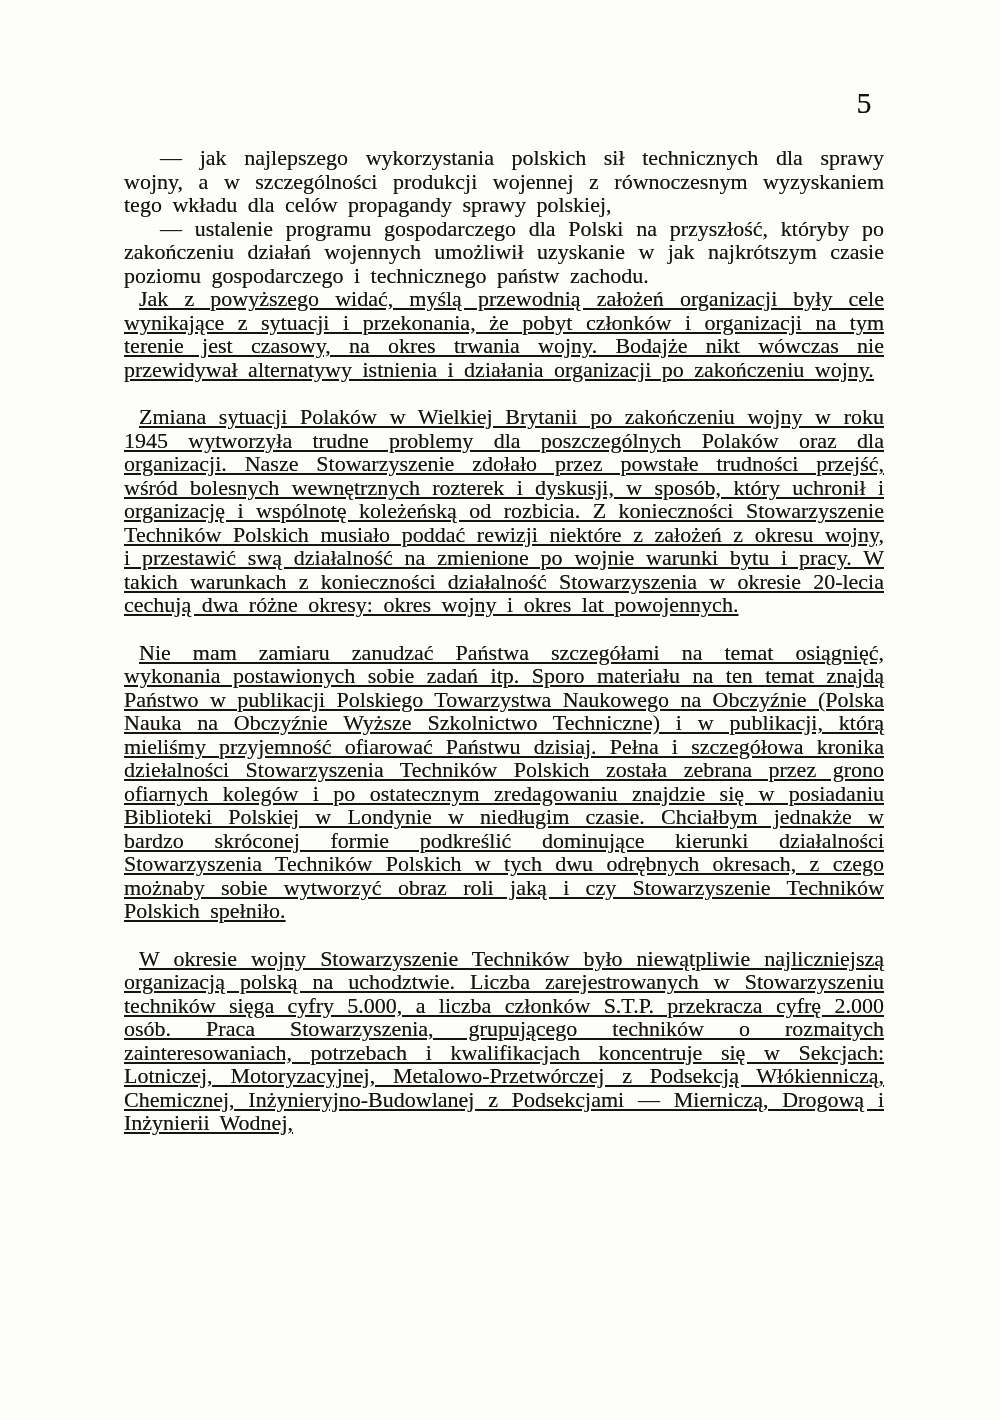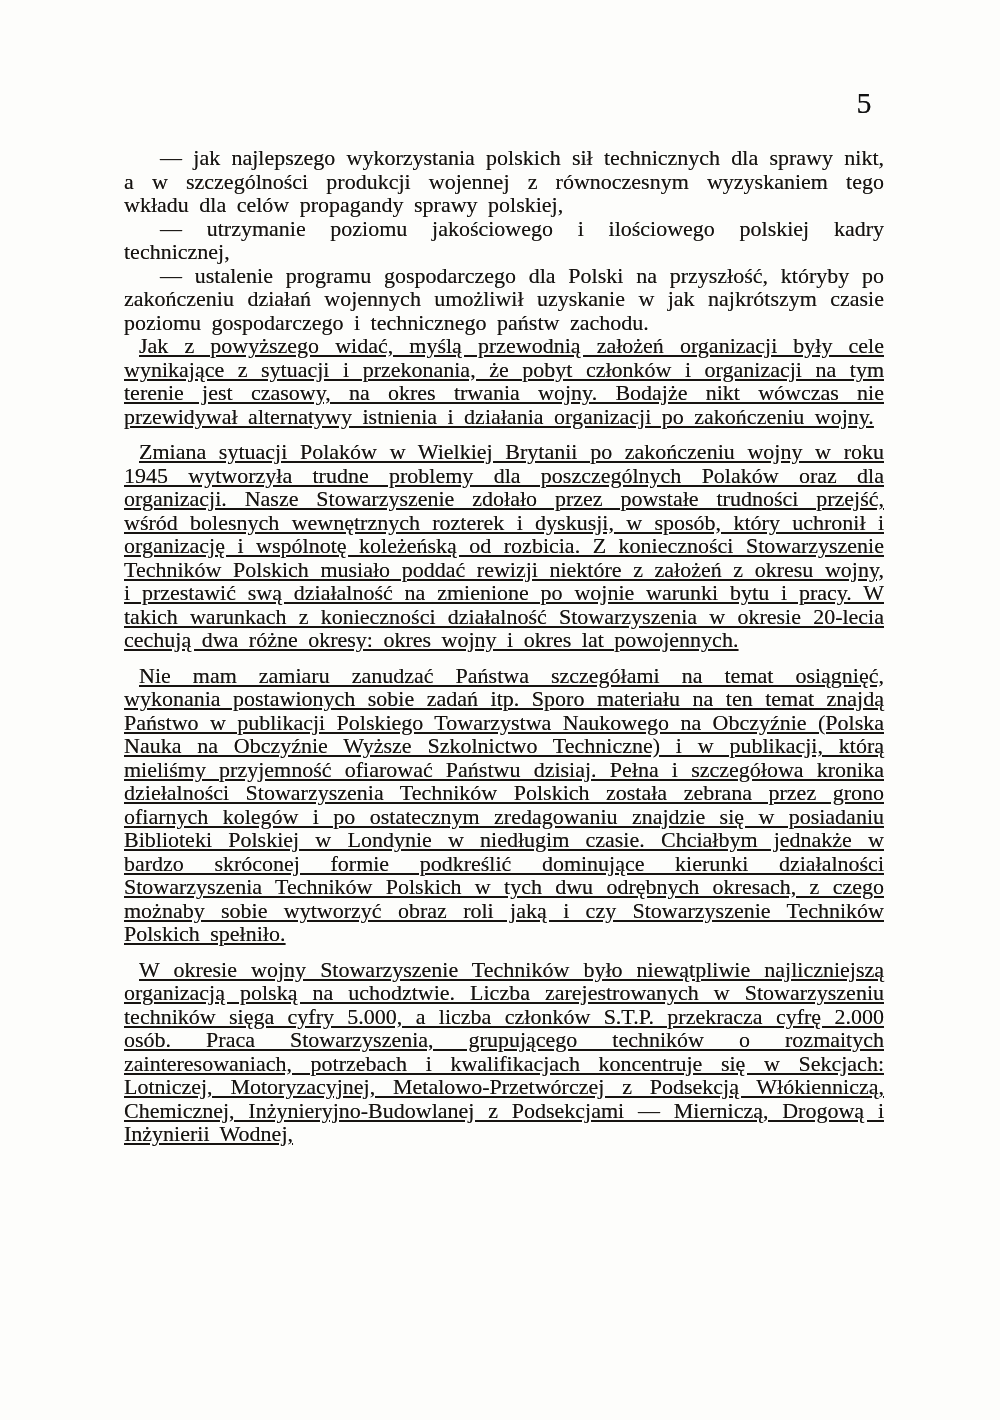--- a/index.html
+++ b/index.html
@@ -44,33 +44,32 @@
     padding: 0;
   }
   .text-block p.dash {
     text-indent: 36px;
   }
   .text-block p.body {
     text-indent: 15px;
     text-decoration: underline;
   }
   .text-block p.gap {
-    margin-top: 12px;
+    margin-top: 24px;
   }
 </style>
 </head>
 <body>
 
 <div class="page">
 
   <div class="page-number">5</div>
 
   <div class="text-block">
-    <p class="dash">— jak najlepszego wykorzystania polskich sił technicznych dla sprawy nikt, a w szczególności produkcji wojennej z równoczesnym wyzyskaniem tego wkładu dla celów propagandy sprawy polskiej,</p>
-    <p class="dash">— utrzymanie poziomu jakościowego i ilościowego polskiej kadry technicznej,</p>
+    <p class="dash">— jak najlepszego wykorzystania polskich sił technicznych dla sprawy wojny, a w szczególności produkcji wojennej z równoczesnym wyzyskaniem tego wkładu dla celów propagandy sprawy polskiej,</p>
     <p class="dash">— ustalenie programu gospodarczego dla Polski na przyszłość, któryby po zakończeniu działań wojennych umożliwił uzyskanie w jak najkrótszym czasie poziomu gospodarczego i technicznego państw zachodu.</p>
     <p class="body">Jak z powyższego widać, myślą przewodnią założeń organizacji były cele wynikające z sytuacji i przekonania, że pobyt członków i organizacji na tym terenie jest czasowy, na okres trwania wojny. Bodajże nikt wówczas nie przewidywał alternatywy istnienia i działania organizacji po zakończeniu wojny.</p>
     <p class="body gap">Zmiana sytuacji Polaków w Wielkiej Brytanii po zakończeniu wojny w roku 1945 wytworzyła trudne problemy dla poszczególnych Polaków oraz dla organizacji. Nasze Stowarzyszenie zdołało przez powstałe trudności przejść, wśród bolesnych wewnętrznych rozterek i dyskusji, w sposób, który uchronił i organizację i wspólnotę koleżeńską od rozbicia. Z konieczności Stowarzyszenie Techników Polskich musiało poddać rewizji niektóre z założeń z okresu wojny, i przestawić swą działalność na zmienione po wojnie warunki bytu i pracy. W takich warunkach z konieczności działalność Stowarzyszenia w okresie 20-lecia cechują dwa różne okresy: okres wojny i okres lat powojennych.</p>
     <p class="body gap">Nie mam zamiaru zanudzać Państwa szczegółami na temat osiągnięć, wykonania postawionych sobie zadań itp. Sporo materiału na ten temat znajdą Państwo w publikacji Polskiego Towarzystwa Naukowego na Obczyźnie (Polska Nauka na Obczyźnie Wyższe Szkolnictwo Techniczne) i w publikacji, którą mieliśmy przyjemność ofiarować Państwu dzisiaj. Pełna i szczegółowa kronika dziełalności Stowarzyszenia Techników Polskich została zebrana przez grono ofiarnych kolegów i po ostatecznym zredagowaniu znajdzie się w posiadaniu Biblioteki Polskiej w Londynie w niedługim czasie. Chciałbym jednakże w bardzo skróconej formie podkreślić dominujące kierunki działalności Stowarzyszenia Techników Polskich w tych dwu odrębnych okresach, z czego możnaby sobie wytworzyć obraz roli jaką i czy Stowarzyszenie Techników Polskich spełniło.</p>
     <p class="body gap">W okresie wojny Stowarzyszenie Techników było niewątpliwie najliczniejszą organizacją polską na uchodztwie. Liczba zarejestrowanych w Stowarzyszeniu techników sięga cyfry 5.000, a liczba członków S.T.P. przekracza cyfrę 2.000 osób. Praca Stowarzyszenia, grupującego techników o rozmaitych zainteresowaniach, potrzebach i kwalifikacjach koncentruje się w Sekcjach: Lotniczej, Motoryzacyjnej, Metalowo-Przetwórczej z Podsekcją Włókienniczą, Chemicznej, Inżynieryjno-Budowlanej z Podsekcjami — Mierniczą, Drogową i Inżynierii Wodnej,</p>
   </div>
 
 </div>
 
 </body></html>

